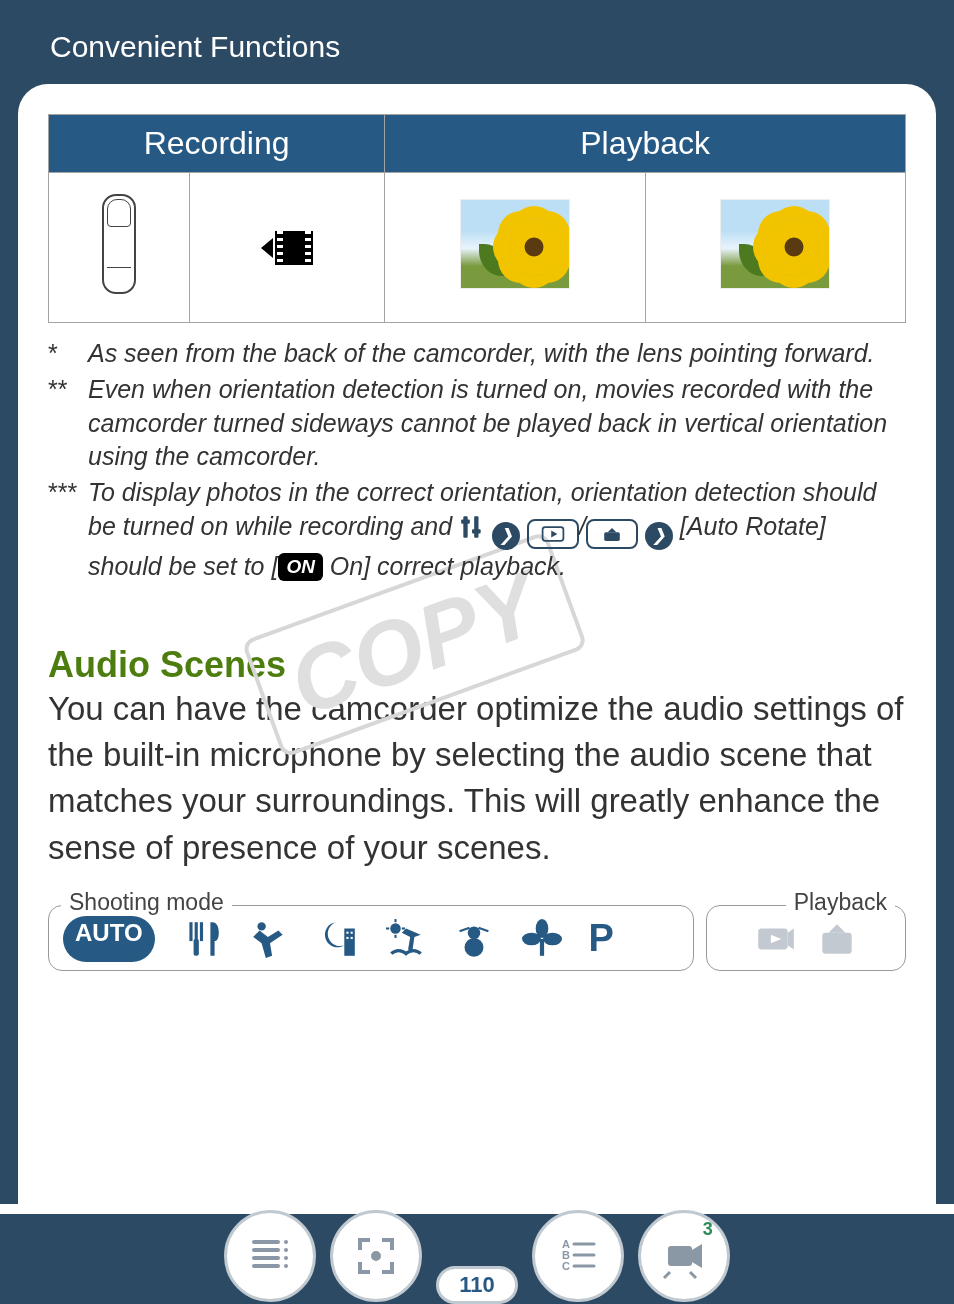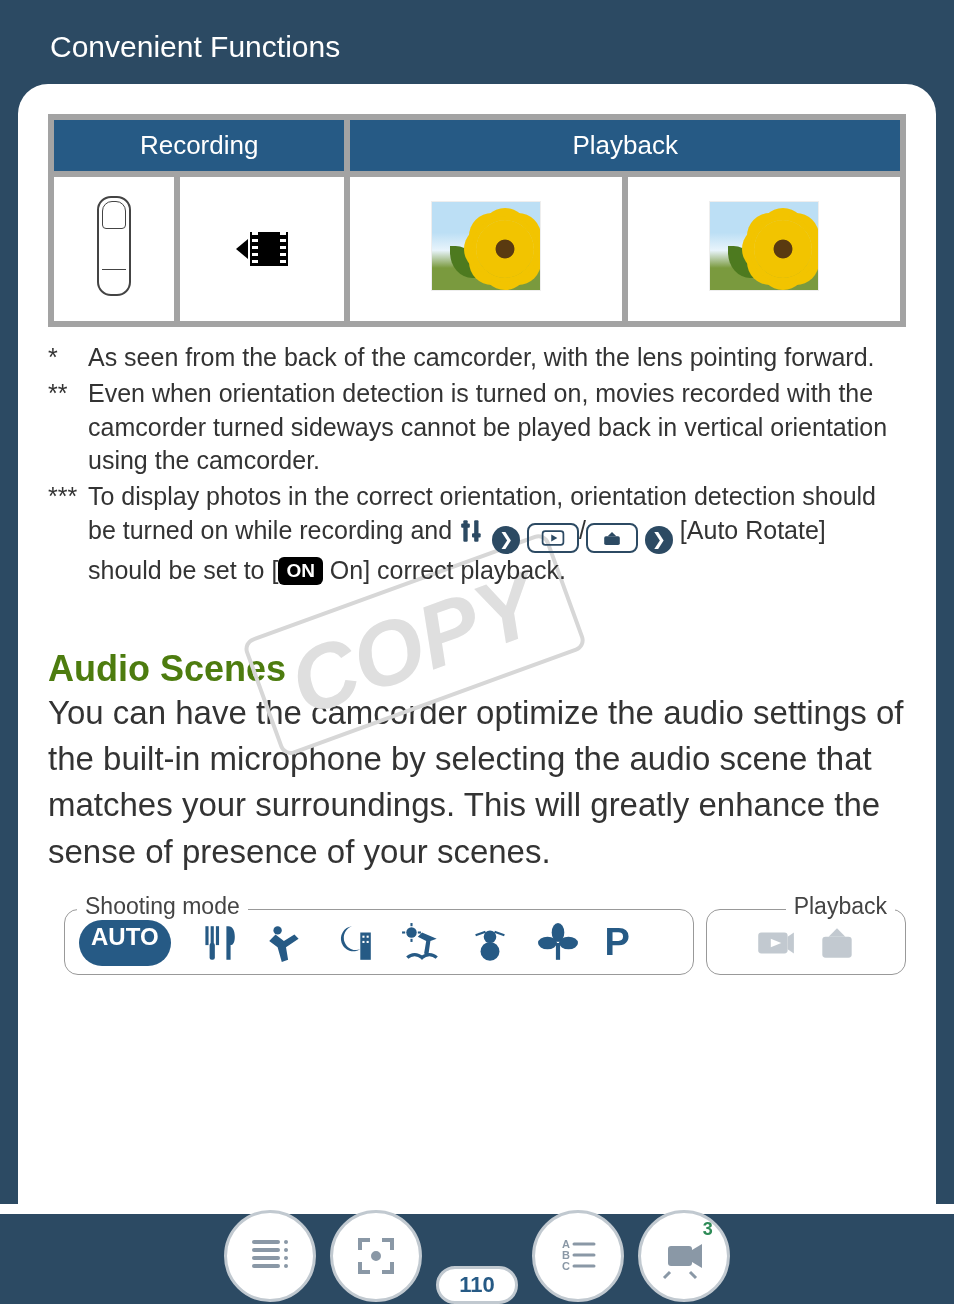--- a/index.html
+++ b/index.html
@@ -25,23 +25,23 @@
   padding: 30px 30px 60px 30px;
   height: calc(100% - 170px);
   position: relative;
 }
 
 .rec-table {
   width: 100%;
   border-collapse: collapse;
 }
 .rec-table td, .rec-table th {
-  border: 6px solid #a3a3a3;
+  border: 1px solid #a3a3a3;
   font-weight: 300;
-  font-size: 26px;
+  font-size: 32px;
   text-align: center;
 }
 .rec-table .hdr td {
   background: #265a85;
   color: #fff;
   padding: 10px 6px;
 }
 .rec-table .sub td {
   background: #5b8eb2;
   color: #fff;
@@ -139,21 +139,21 @@
 .footnotes {
   margin-top: 14px;
   font-size: 25px;
   color: #333;
   line-height: 1.35;
   font-weight: 300;
   position: relative;
 }
 .foot-row { display: flex; margin-bottom: 2px; }
 .foot-mark { flex: 0 0 40px; }
-.foot-text { flex: 1; }
+.foot-text { flex: 1; font-style: italic; }
 
 .inline-ico {
   display: inline-flex;
   align-items: center;
   justify-content: center;
   vertical-align: -5px;
 }
 .hands-ico { width: 26px; height: 28px; }
 .arrow-btn {
   width: 28px; height: 28px;
@@ -200,21 +200,20 @@
   font-size: 33px;
   font-weight: 300;
   line-height: 1.4;
   margin-top: 0;
 }
 
 .mode-strip {
   margin-top: 34px;
   display: flex;
   gap: 12px;
-  margin-left: 16px;
 }
 .mode-group {
   border: 1px solid #999;
   border-radius: 14px;
   padding: 10px 14px 8px 14px;
   display: flex;
   align-items: center;
   gap: 26px;
   position: relative;
   flex: 1;

